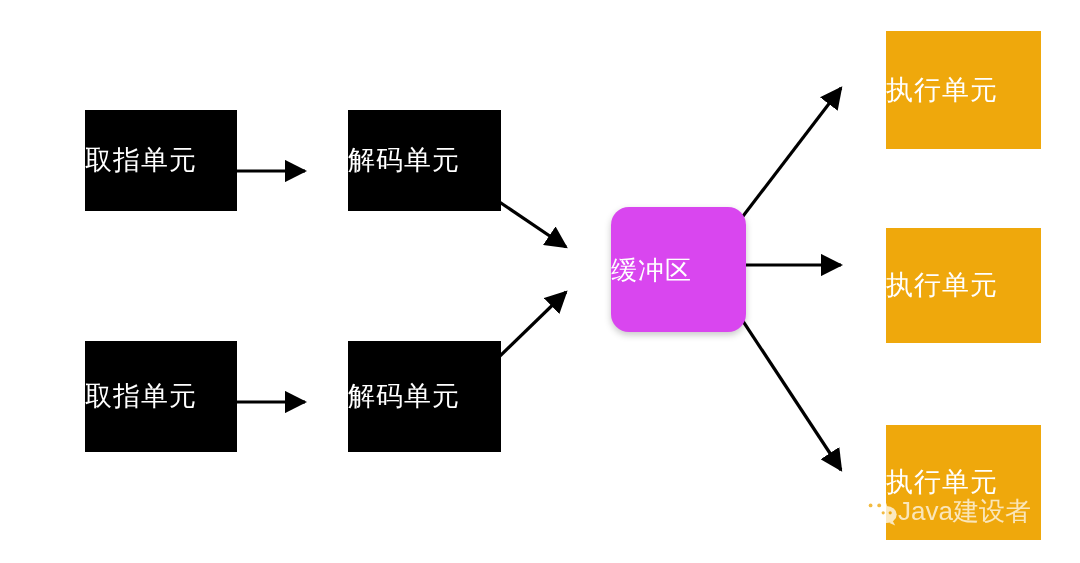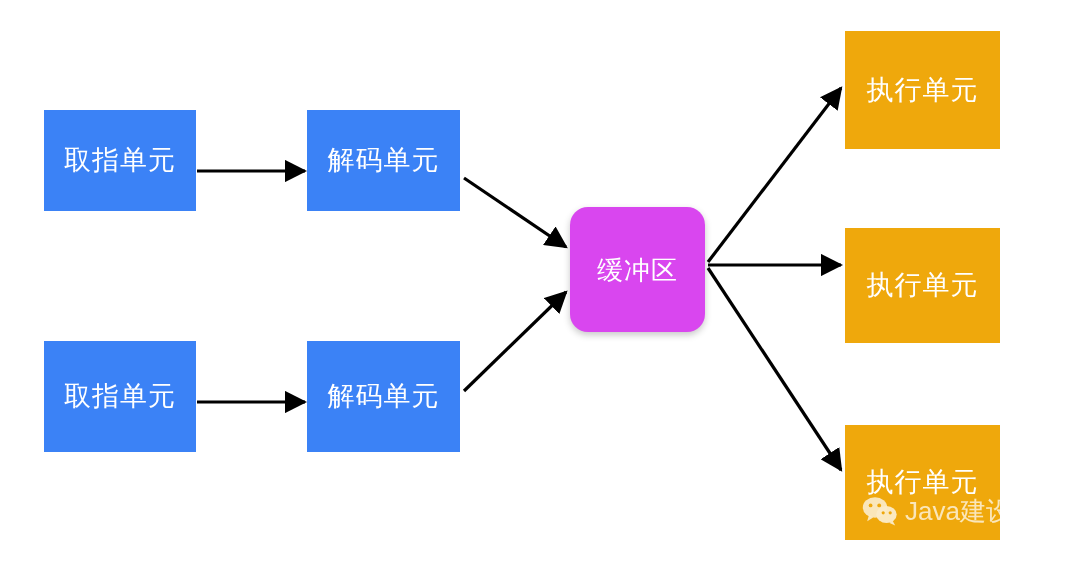--- a/index.html
+++ b/index.html
@@ -14,31 +14,31 @@
     position: relative;
     width: 1080px;
     height: 563px;
     background: #ffffff;
     overflow: hidden;
   }
   .node {
     position: absolute;
     display: flex;
     align-items: center;
-    justify-content: center;
     color: #ffffff;
     font-size: 27px;
     letter-spacing: 1px;
     font-weight: 400;
     line-height: 1;
     user-select: none;
     box-sizing: border-box;
+    margin-left: 41px;
   }
   .node-blue {
-    background: #3b82f6;
+    background: #000000;
   }
   .node-orange {
     background: #EFA80C;
   }
   .node-pink {
     background: #d946ef;
     border-radius: 18px;
     box-shadow: 0 3px 7px rgba(0,0,0,0.22);
     font-size: 26px;
   }
@@ -49,21 +49,20 @@
     width: 1080px;
     height: 563px;
     pointer-events: none;
   }
   #watermark {
     position: absolute;
     left: 862px;
     top: 496px;
     display: flex;
     align-items: center;
-    gap: 7px;
     opacity: 0.78;
     user-select: none;
   }
   #watermark .wm-text {
     color: rgba(255,255,255,0.92);
     font-size: 26px;
     line-height: 1;
     white-space: nowrap;
     letter-spacing: 0px;
   }

